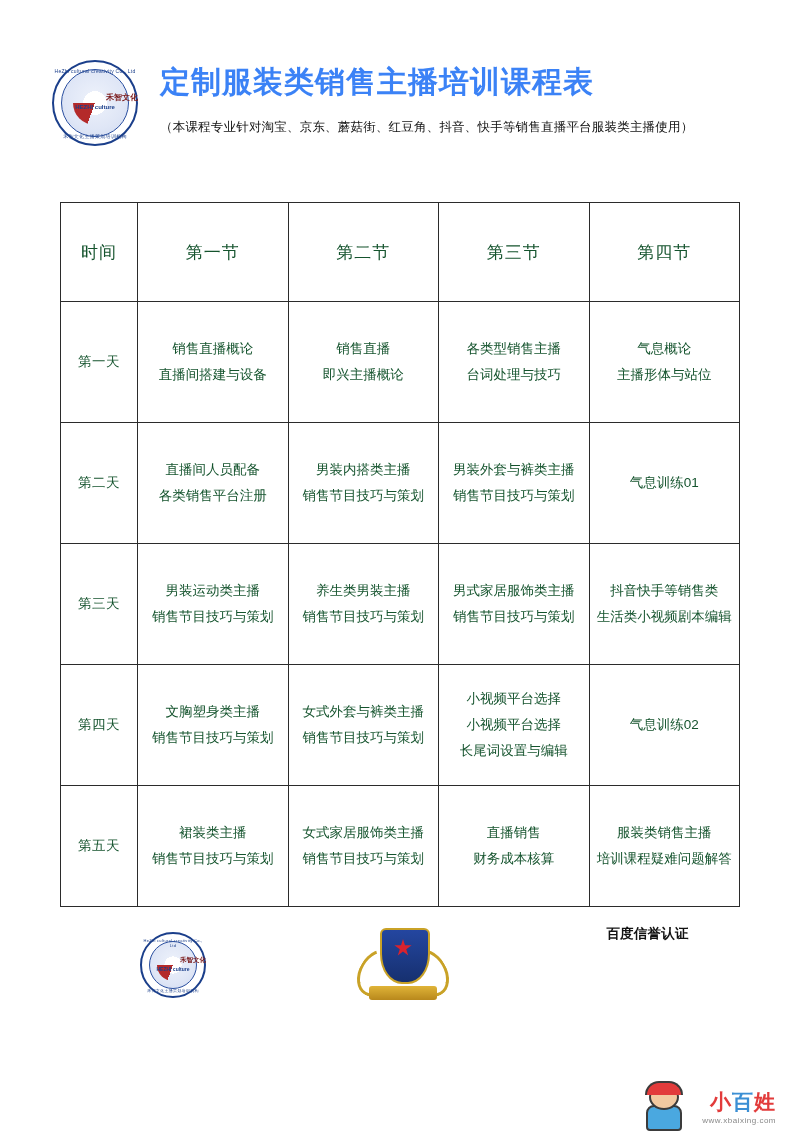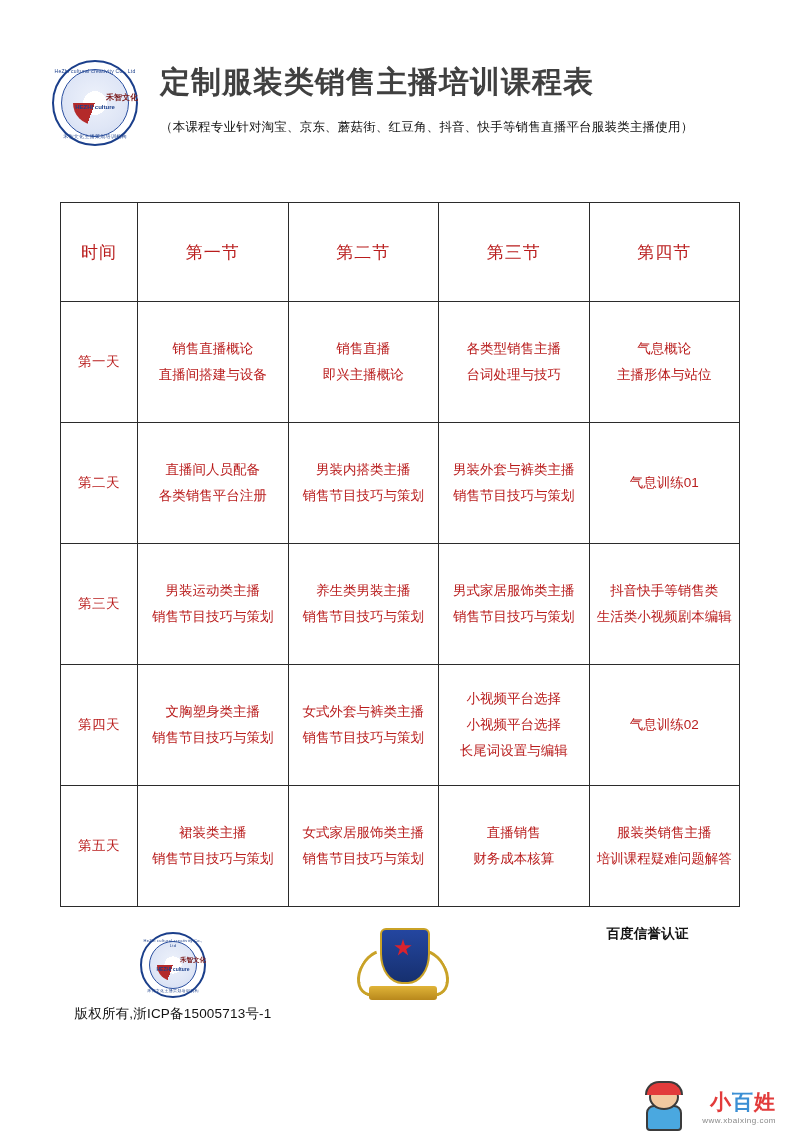--- a/index.html
+++ b/index.html
@@ -91,21 +91,21 @@
   }
 
   .title-block {
     margin-left: 22px;
     padding-top: 4px;
   }
   .doc-title {
     font-size: 30px;
     font-weight: bold;
     letter-spacing: 1px;
-    color: #404040;
+    color: #3b82f6;
     font-family: "DejaVu Serif", "Liberation Serif", serif;
     white-space: nowrap;
   }
   .doc-subtitle {
     margin-top: 16px;
     font-size: 12.5px;
     color: #111111;
     letter-spacing: .2px;
     white-space: nowrap;
     font-family: Liberation Serif, serif;
@@ -119,21 +119,21 @@
   table.schedule {
     border-collapse: collapse;
     width: 100%;
     table-layout: fixed;
   }
   table.schedule td, table.schedule th {
     border: 1px solid #2b2b2b;
     text-align: center;
     vertical-align: middle;
     font-weight: normal;
-    color: #b91c1c;
+    color: #14532d;
   }
   table.schedule thead th {
     height: 96px;
     font-size: 17px;
     letter-spacing: 1px;
   }
   table.schedule tbody td {
     height: 112px;
     font-size: 13.5px;
     line-height: 1.95;
@@ -427,21 +427,20 @@
       <div class="mini-logo">
         <div class="logo-circle"></div>
         <div class="logo-inner"></div>
         <div class="logo-swirl"></div>
         <div class="logo-top-text">HeZhi cultural creativity Co., Ltd</div>
         <div class="logo-center-cn">禾智文化</div>
         <div class="logo-center-en">HEZHI culture</div>
         <div class="logo-bot-text">禾智文化主播策划培训机构</div>
       </div>
     </div>
-    <div class="badge-label">版权所有,浙ICP备15005713号-1</div>
   </div>
 
   <div class="badge badge-police">
     <div class="badge-mark">
       <div class="police-emblem">
         <div class="pe-wheat-l"></div>
         <div class="pe-wheat-r"></div>
         <div class="pe-shield"></div>
         <div class="pe-star"></div>
         <div class="pe-base"></div>

